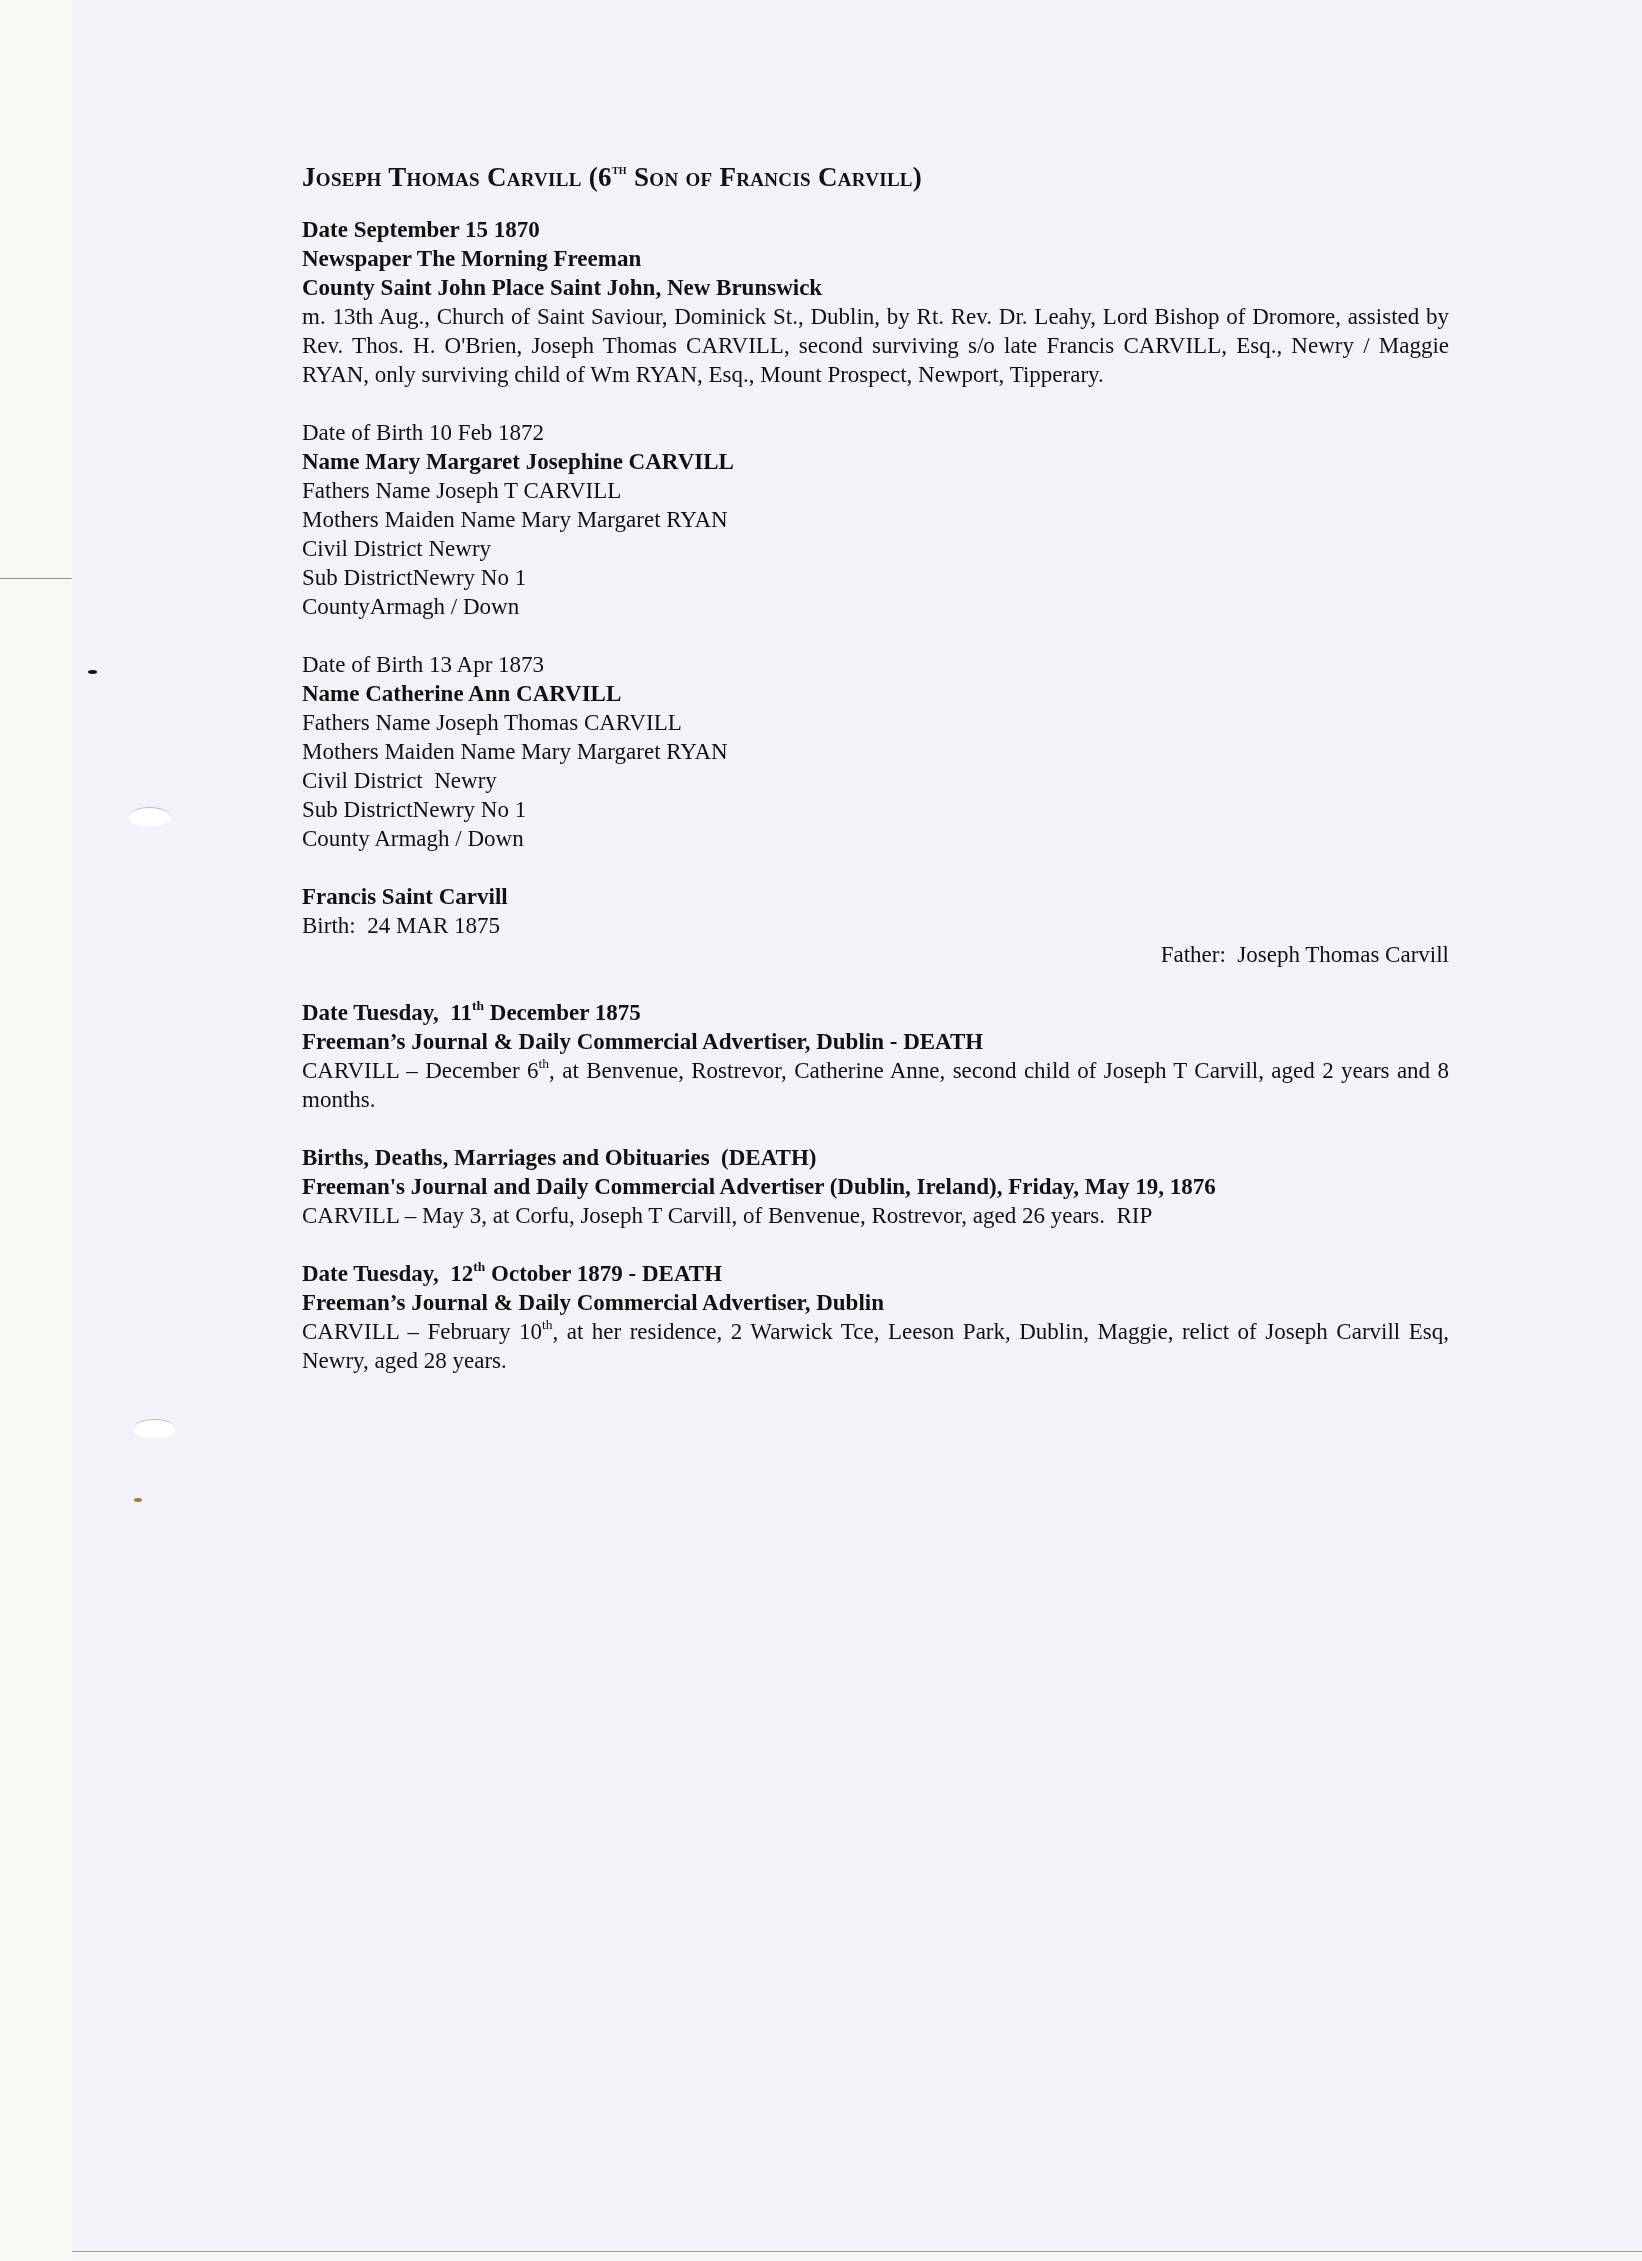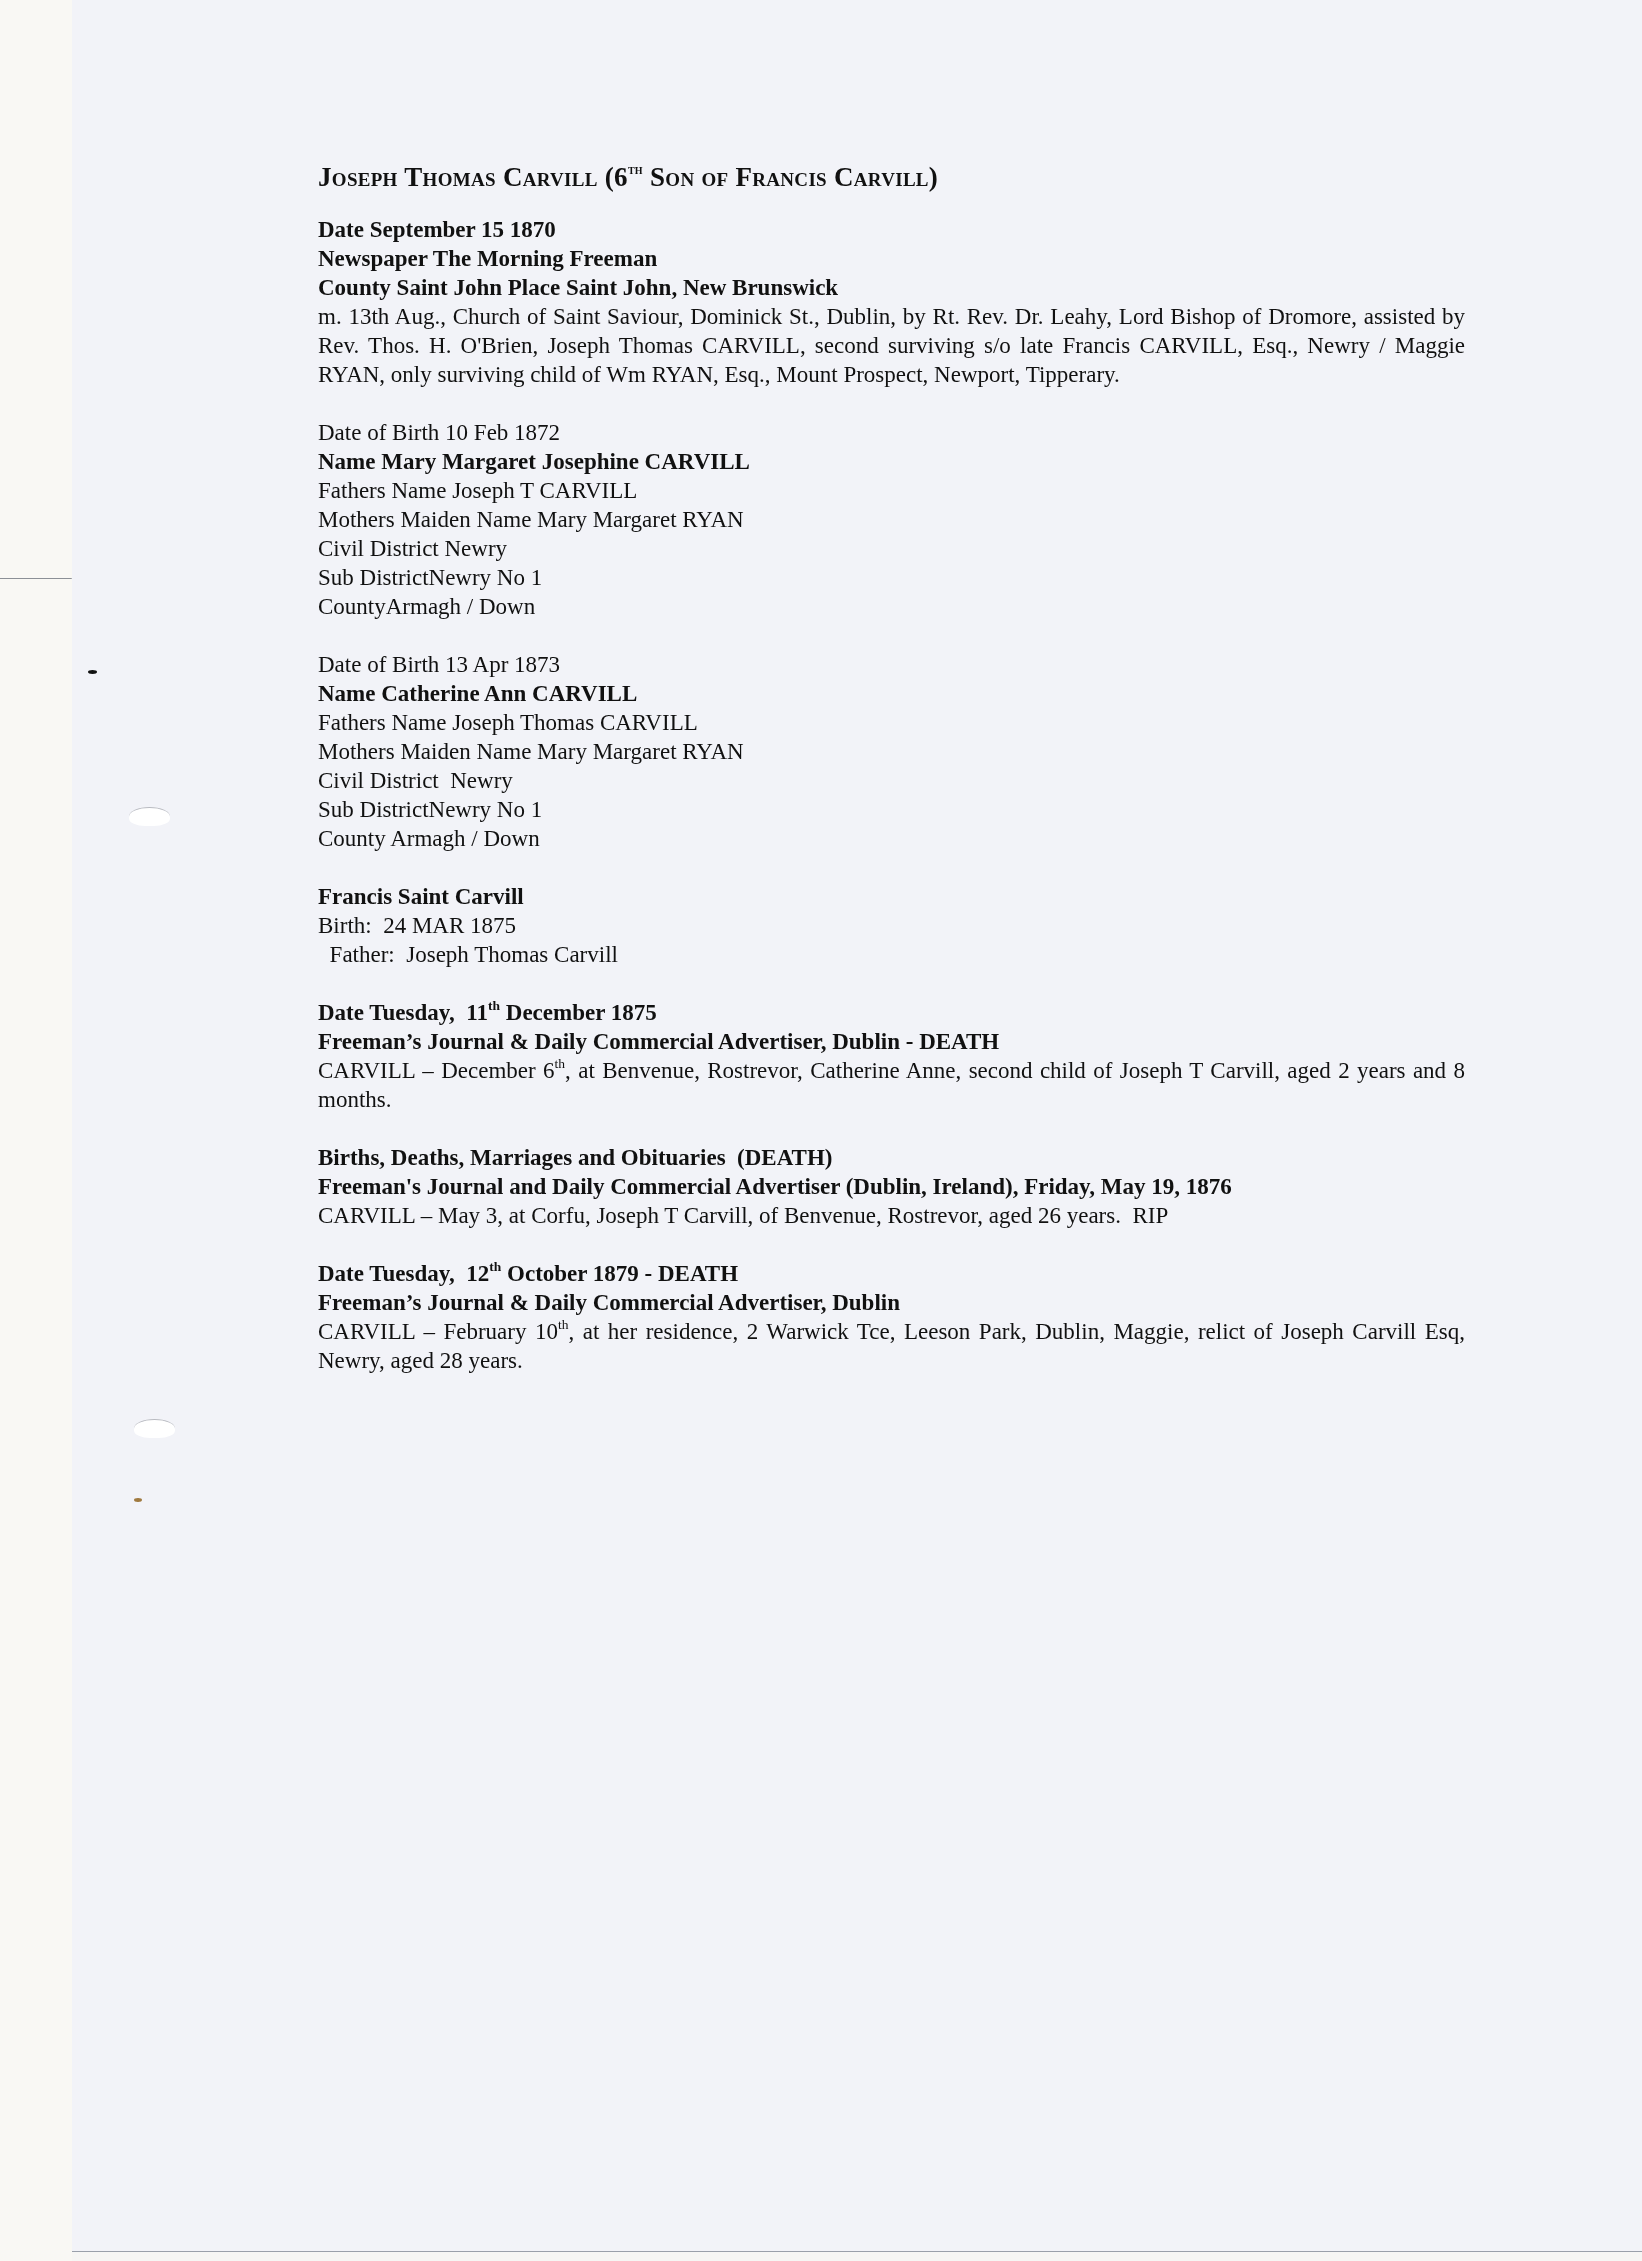--- a/index.html
+++ b/index.html
@@ -26,32 +26,32 @@
     position: absolute; width: 41px; height: 18px; border-radius: 50% 50% 40% 40%;
     background: #ffffff; border-top: 1.3px solid #b8bac0;
   }
   .hole.h1 { left: 129px; top: 807px; }
   .hole.h2 { left: 134px; top: 1419px; }
   .speck { position: absolute; border-radius: 50%; }
   .speck.s1 { left: 88px; top: 670px; width: 9px; height: 3.9px; background: #111; }
   .speck.s2 { left: 134px; top: 1498px; width: 7.7px; height: 3.9px; background: #a07a40; }
 
   .content {
-    position: absolute; left: 318px; top: 161px; width: 1147px;
+    position: absolute; left: 302px; top: 161px; width: 1147px;
     font-size: 23px; line-height: 29px;
   }
   .title {
     font-weight: bold; font-size: 27px; font-variant: small-caps;
     letter-spacing: 0.3px; margin-bottom: 22px; line-height: 32px;
   }
   .title sup { font-size: 14px; vertical-align: 11.6px; line-height: 0; }
   .line { white-space: pre-wrap; }
   .b { font-weight: bold; }
   .block { margin-bottom: 29px; }
-  .indent { padding-left: 11.6px; }
+  .indent { padding-left: 11.6px; text-align: right; }
   .just { text-align: justify; text-align-last: left; }
   sup { font-size: 13.5px; line-height: 0; vertical-align: 10.3px; }
 </style>
 </head>
 <body>
 
 <div class="strip"></div>
 <div class="crease"></div>
 <div class="paper">
 </div>

